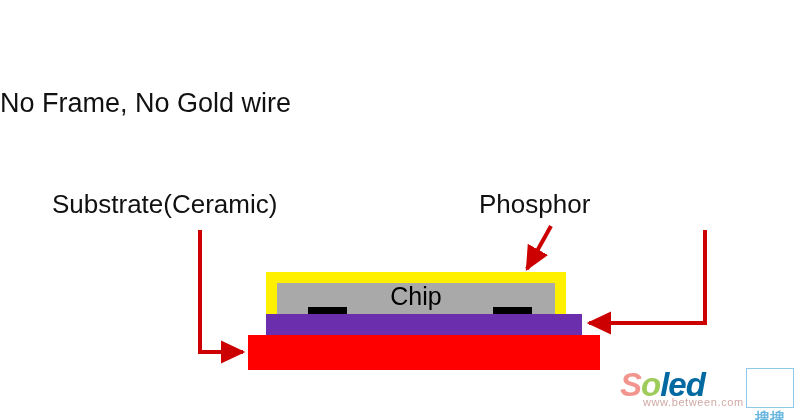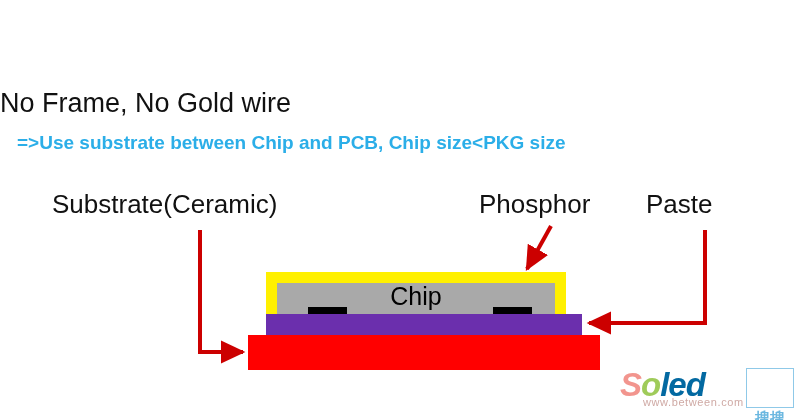--- a/index.html
+++ b/index.html
@@ -177,25 +177,23 @@
   .wm-badge span { display: block; }
   .wm-badge .cn { letter-spacing: 0px; margin-top: 40px; }
   .wm-badge .en { font-size: 19px; letter-spacing: -0.5px; }
 </style>
 </head>
 <body>
 
 <div id="slide">
 
   <div class="headline">No Frame, No Gold wire</div>
-  <div class="subline">=&gt;Use substrate between Chip and PCB, Chip size&lt;PKG size</div>
 
   <div class="callout phosphor">Phosphor</div>
   <div class="callout substrate">Substrate(Ceramic)</div>
-  <div class="callout paste">Paste</div>
 
   <div class="stack">
     <div class="layer layer-phosphor"></div>
     <div class="layer layer-chip"></div>
     <div class="chip-text">Chip</div>
     <div class="pad pad-left"></div>
     <div class="pad pad-right"></div>
     <div class="layer layer-paste"></div>
     <div class="layer layer-substrate"></div>
   </div>

